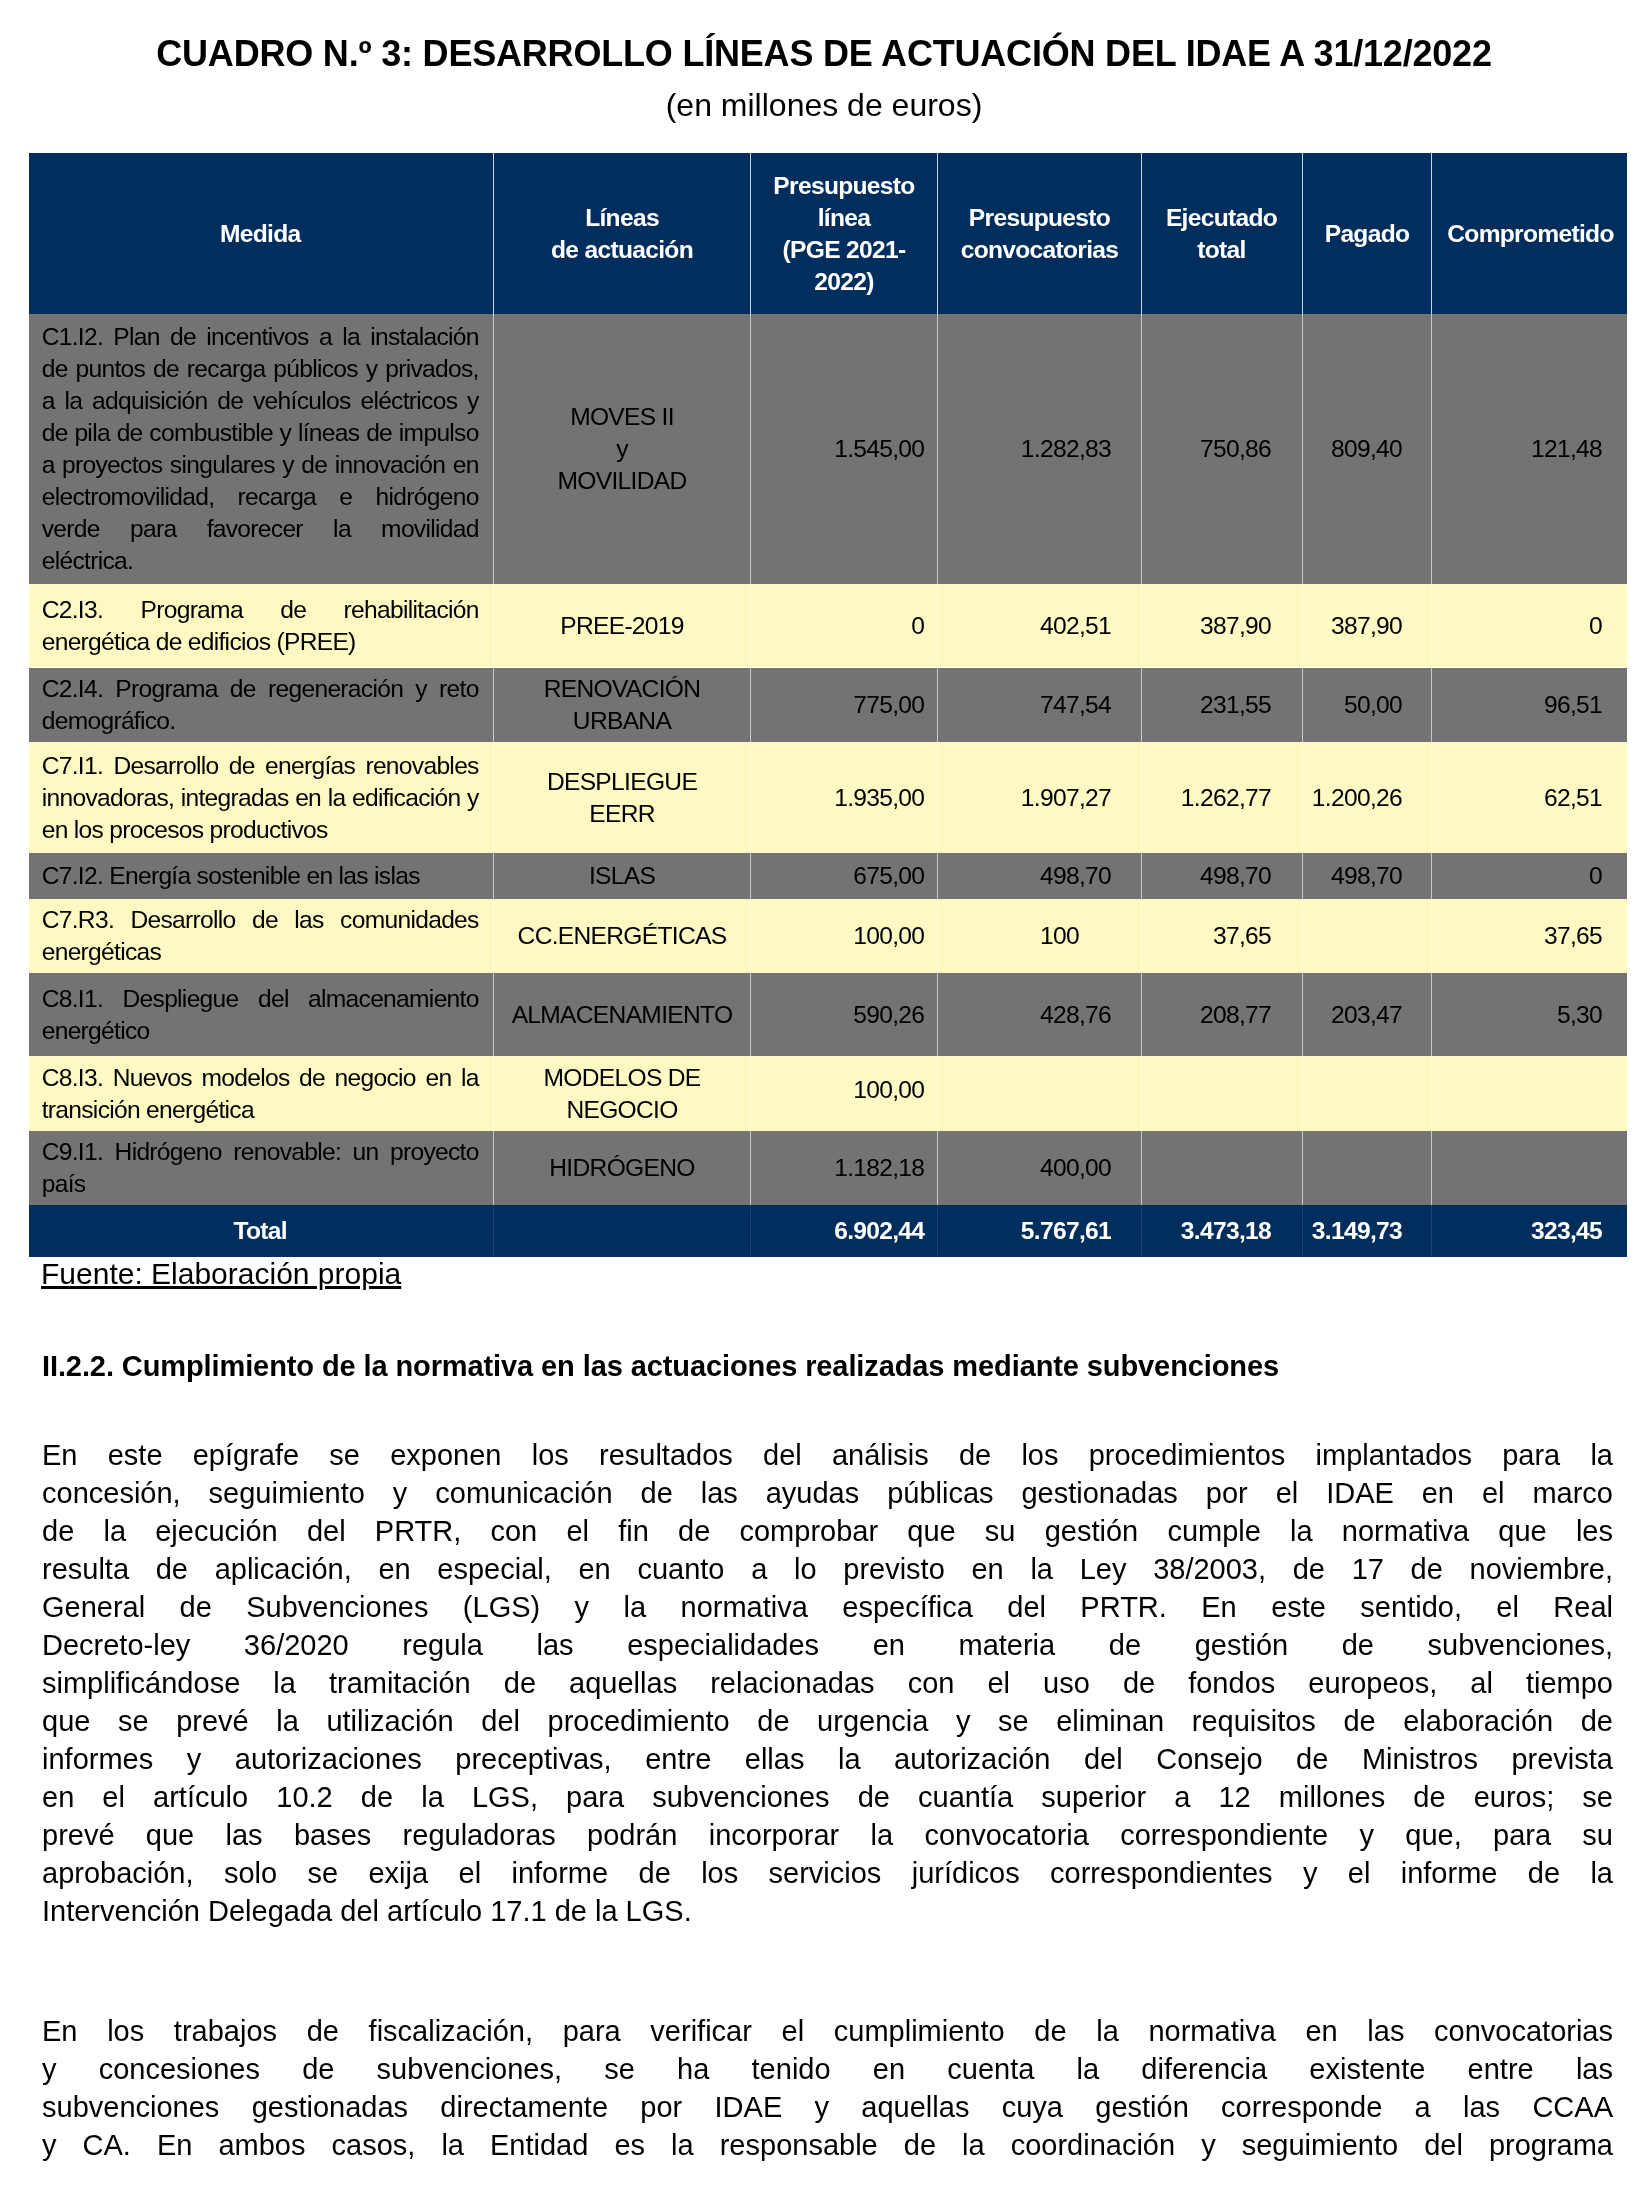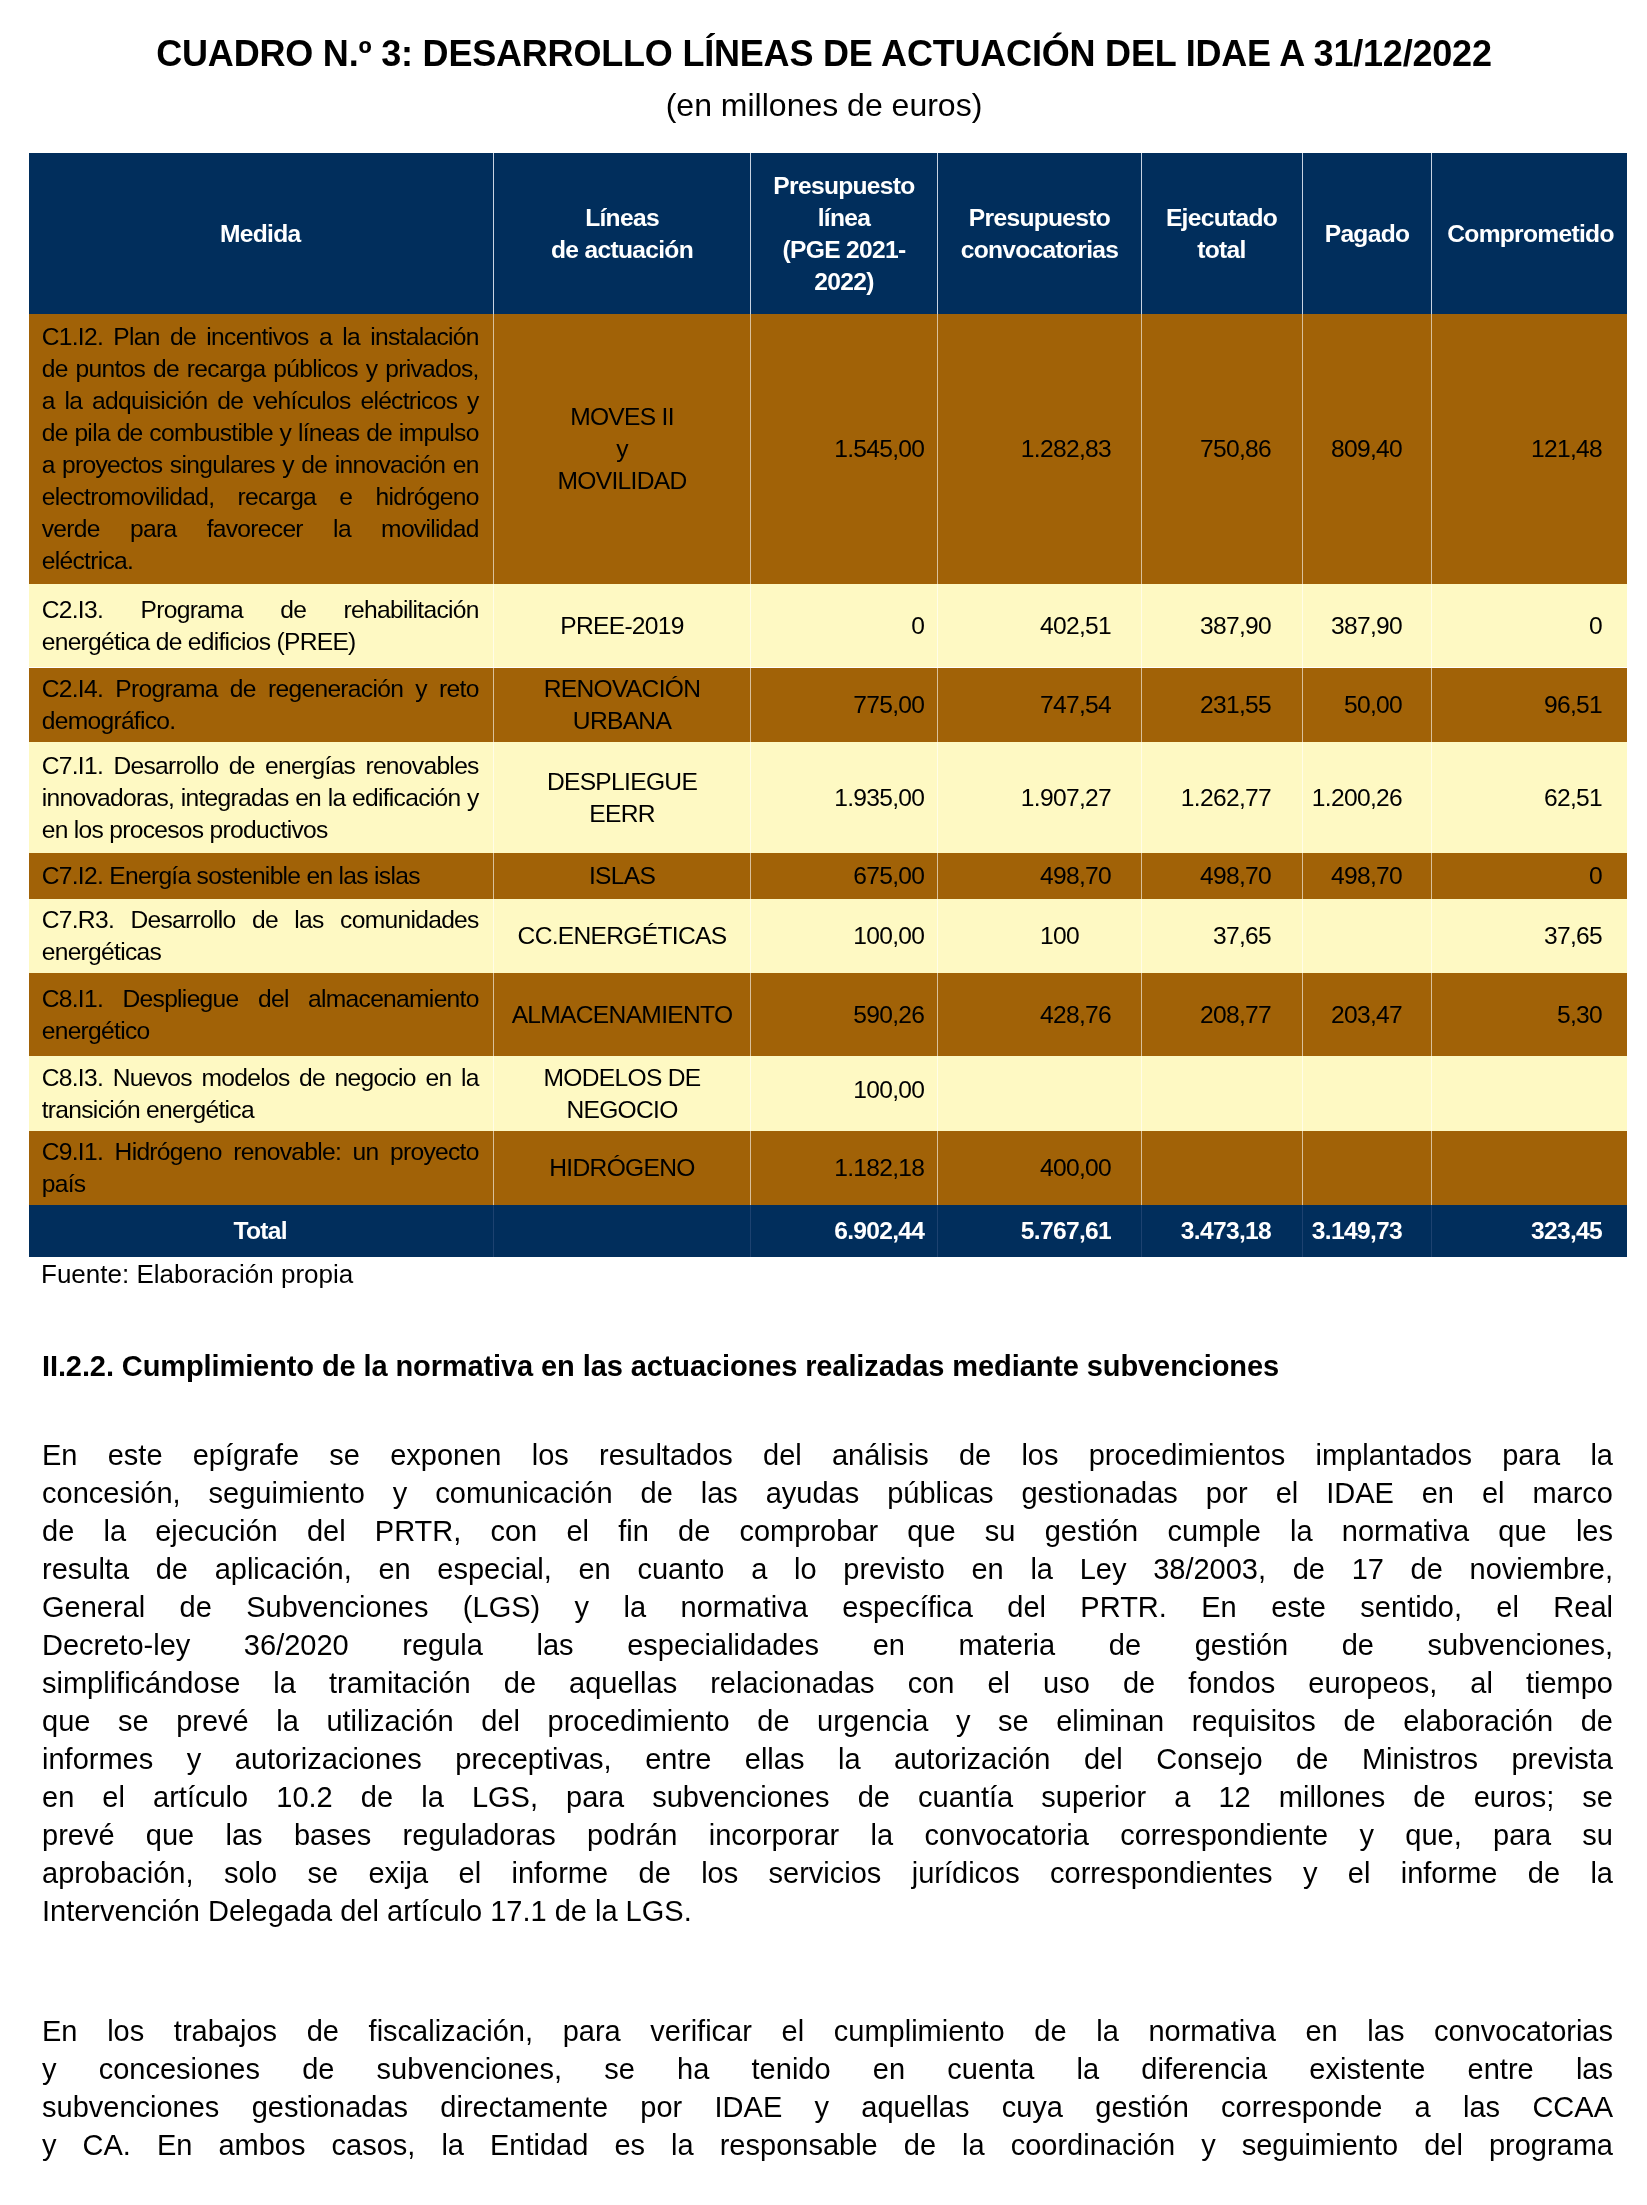--- a/index.html
+++ b/index.html
@@ -13,39 +13,39 @@
   #table { left:29px; top:153px; width:1598px; }
   .row { position:absolute; left:0; width:1598px; }
   .cell { position:absolute; top:0; height:100%; box-sizing:border-box;
           display:flex; align-items:center; font-size:24.6px; line-height:32px;
           letter-spacing:-0.7px; }
   .hdr { background:#012e5c; color:#fff; font-weight:bold; font-size:24.6px;
          line-height:33px; letter-spacing:-0.5px; }
   .hdr .cell { justify-content:center; text-align:center;
                border-left:1.6px solid #c8d3e2; }
   .hdr .cell:first-child { border-left:none; }
-  .band { background:#a16207; }
+  .band { background:#737373; }
   .plain { background:#fef9c3; }
   .body .cell { border-left:0.8px solid rgba(255,255,255,0.6); }
   .body .cell:first-child { border-left:none; }
   .c-med { left:0; width:464px; padding:0 14.3px 0 12.7px; text-align:justify;
            text-align-last:left; }
   .c-lin { left:464px; width:257px; justify-content:center; text-align:center; }
   .num { justify-content:flex-end; text-align:right; }
   .c1 { left:721px; width:187px; padding-right:12.7px; }
   .c2 { left:908px; width:204px; padding-right:30px; }
   .c3 { left:1112px; width:160px; padding-right:30px; }
   .c4 { left:1273px; width:129px; padding-right:29px; }
   .c5 { left:1402px; width:198px; padding-right:27px; }
   .left-indent { justify-content:flex-start; padding-left:102px; padding-right:0; }
   .total { background:#012e5c; color:#fff; font-weight:bold; }
   .total .cell { border-left:0.8px solid #1d4270; }
   .total .cell:first-child { border-left:none; }
   .total .c-med { justify-content:center; text-align:center; }
-  #source { left:41px; top:1258px; font-size:26px; line-height:32px; }
+  #source { left:41px; top:1258px; font-size:30px; line-height:32px;text-decoration:underline; }
   #heading { left:42px; top:1349px; font-size:29px; line-height:35px;
              font-weight:bold; letter-spacing:-0.1px; }
   .para { position:absolute; left:42px; width:1571px; font-size:29px; }
   .line { height:38px; line-height:38px; text-align:justify;
           text-align-last:justify; white-space:nowrap; overflow:visible; }
   .line.last { text-align-last:left; }
 </style>
 </head>
 <body>
 

